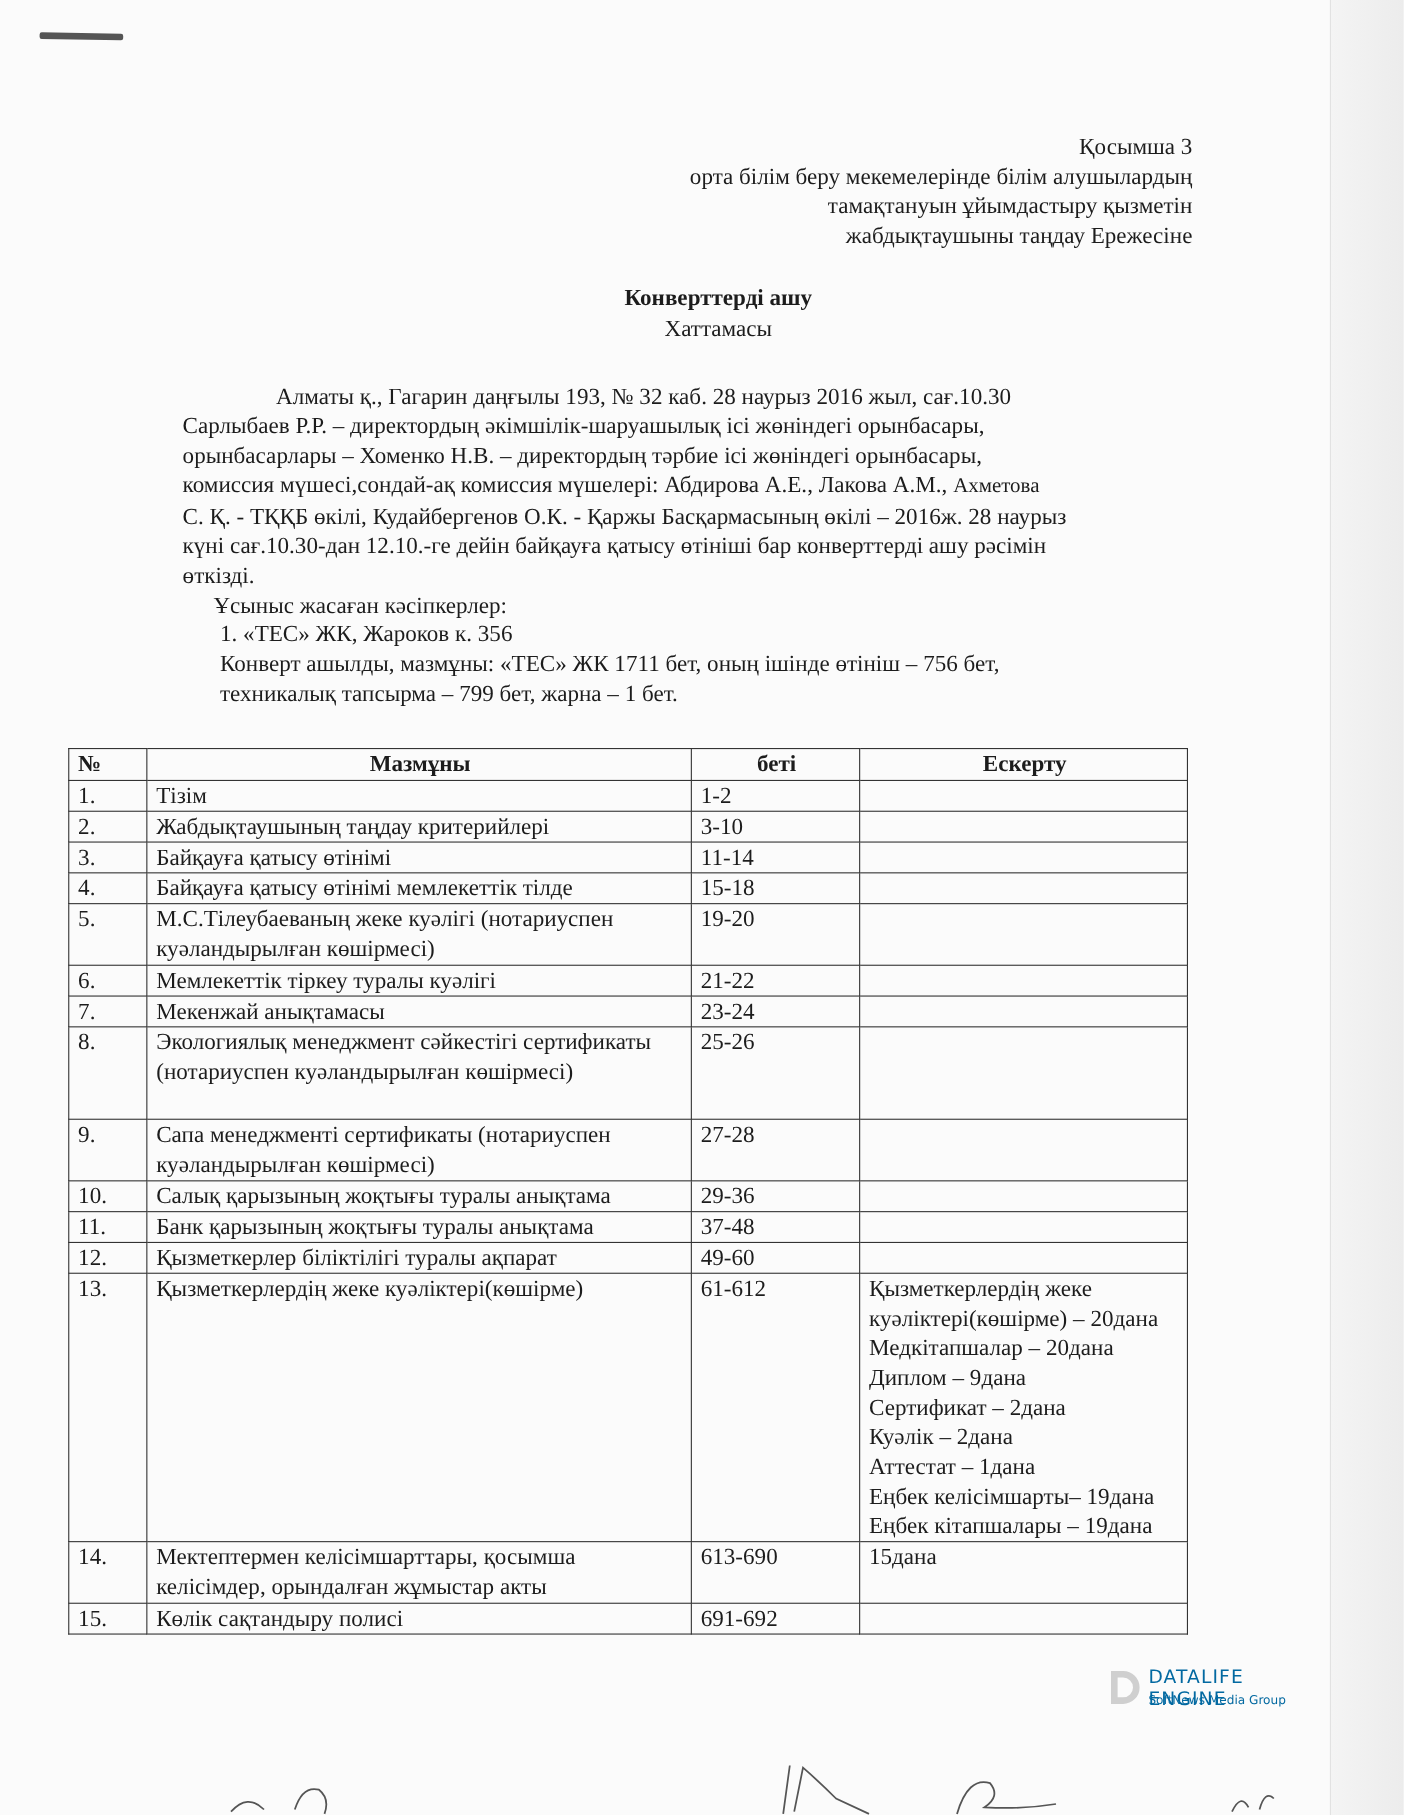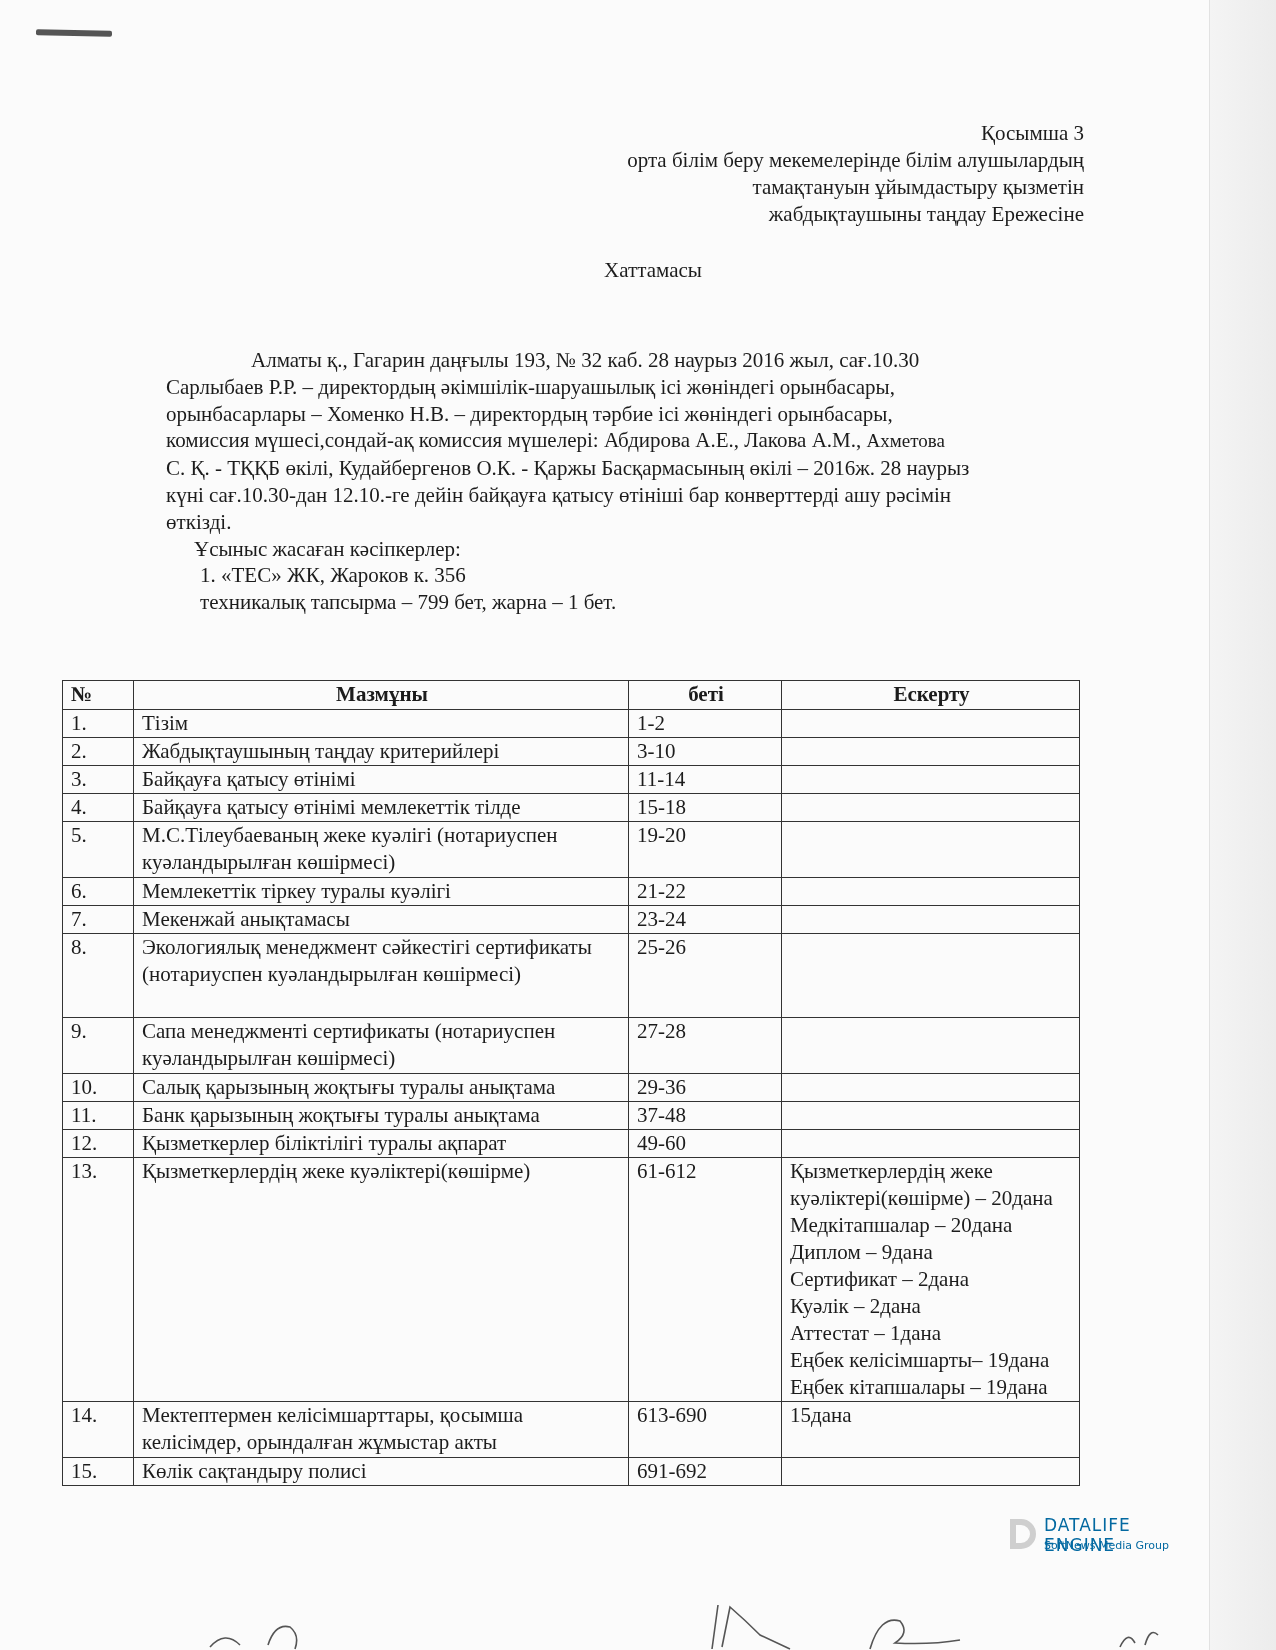--- a/index.html
+++ b/index.html
@@ -74,33 +74,35 @@
 <div class="scan-mark"></div>
 
 <div class="annex">
   <div>Қосымша 3</div>
   <div>орта білім беру мекемелерінде білім алушылардың</div>
   <div>тамақтануын ұйымдастыру  қызметін</div>
   <div>жабдықтаушыны таңдау Ережесіне</div>
 </div>
 
 <div class="title-block">
+  <div class="doc-title">Конверттерді ашу</div>
   <div>Хаттамасы</div>
 </div>
 
 <div class="body-text">
   <p class="indent-first">Алматы қ., Гагарин даңғылы 193, № 32 каб.  28 наурыз 2016 жыл, сағ.10.30</p>
   <p>Сарлыбаев Р.Р. – директордың әкімшілік-шаруашылық ісі жөніндегі орынбасары,</p>
   <p>орынбасарлары – Хоменко Н.В. – директордың тәрбие ісі жөніндегі орынбасары,</p>
   <p><span>комиссия мүшесі,сондай-ақ комиссия мүшелері: Абдирова А.Е., Лакова А.М.,   </span><span class="small">Ахметова</span></p>
   <p>С. Қ. - ТҚҚБ өкілі,  Кудайбергенов О.К. - Қаржы Басқармасының өкілі – 2016ж. 28 наурыз</p>
   <p>күні сағ.10.30-дан 12.10.-ге дейін байқауға қатысу өтініші бар конверттерді ашу рәсімін</p>
   <p>өткізді.</p>
   <p class="offer-head">Ұсыныс жасаған кәсіпкерлер:</p>
   <p class="offer-item">1.   «ТЕС» ЖК, Жароков к. 356</p>
+  <p class="offer-desc">Конверт ашылды, мазмұны: «ТЕС» ЖК 1711 бет, оның ішінде өтініш – 756 бет,</p>
   <p class="offer-desc">техникалық тапсырма – 799 бет,  жарна – 1 бет.</p>
 </div>
 
 <table class="contents">
   <thead>
     <tr>
       <th class="col-num">№</th>
       <th class="col-content">Мазмұны</th>
       <th class="col-pages">беті</th>
       <th class="col-note">Ескерту</th>

